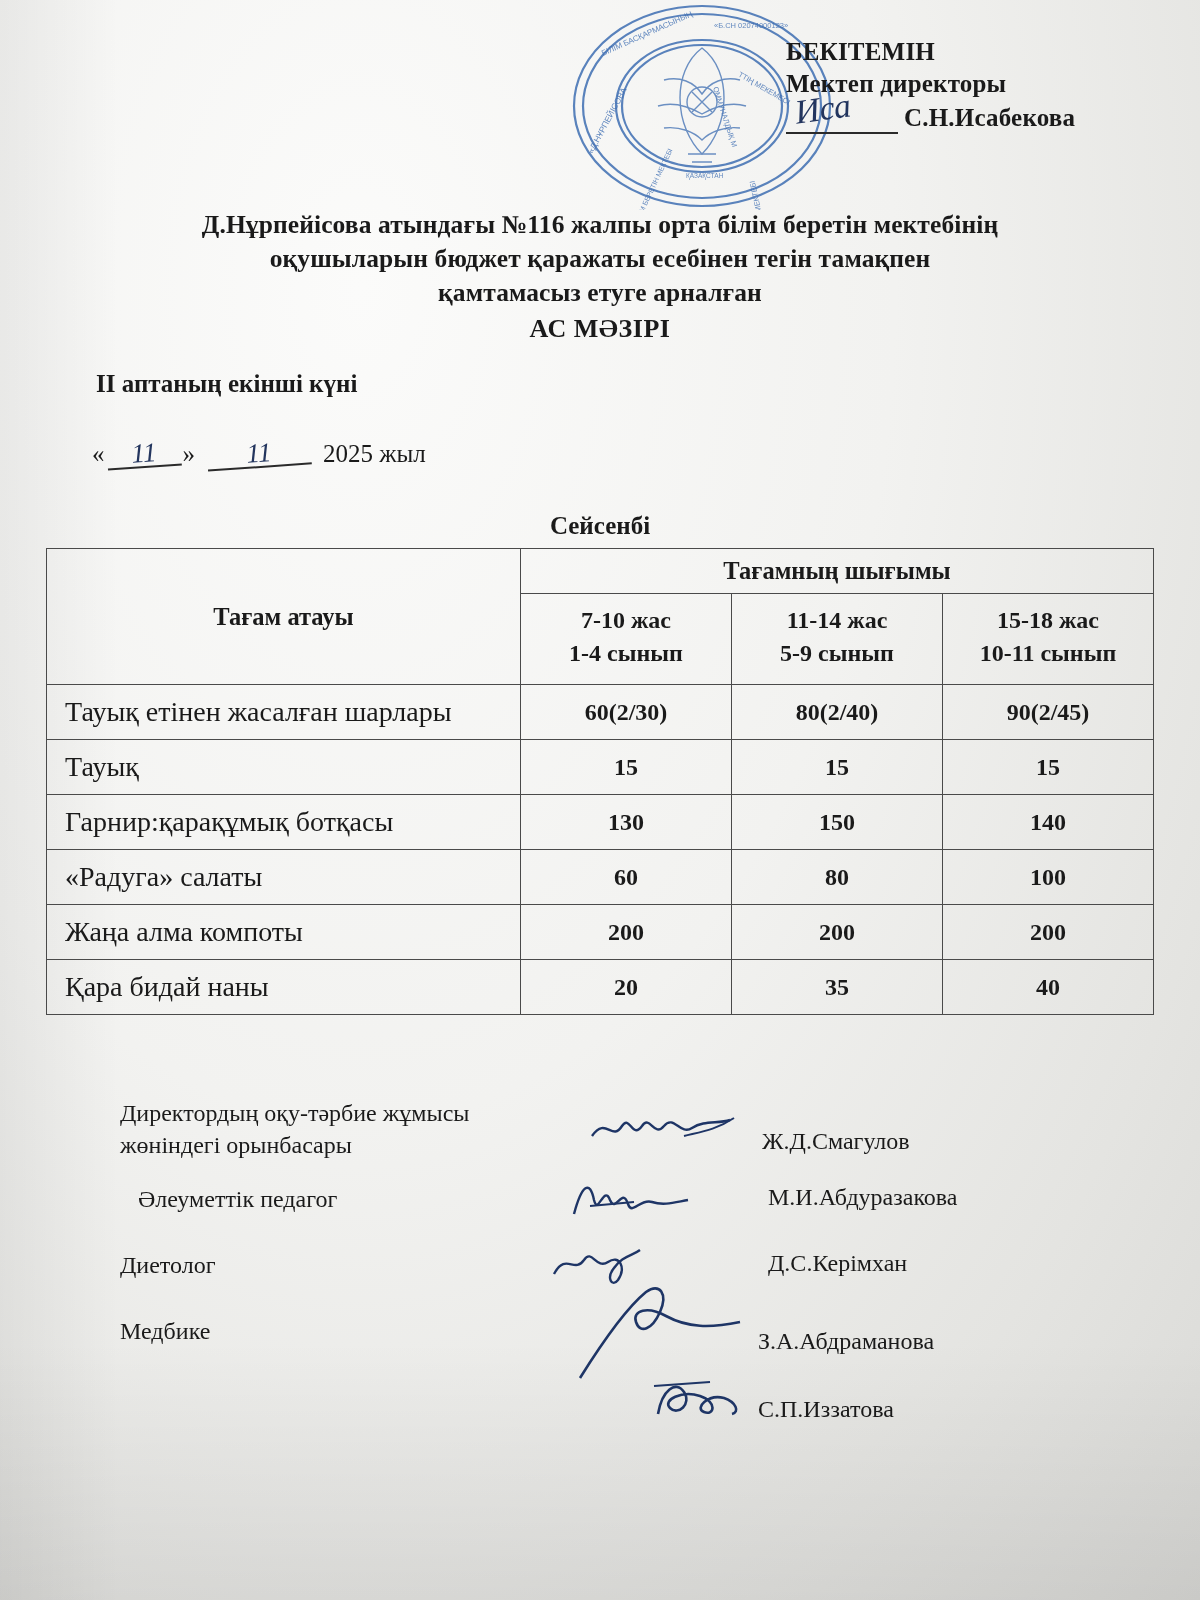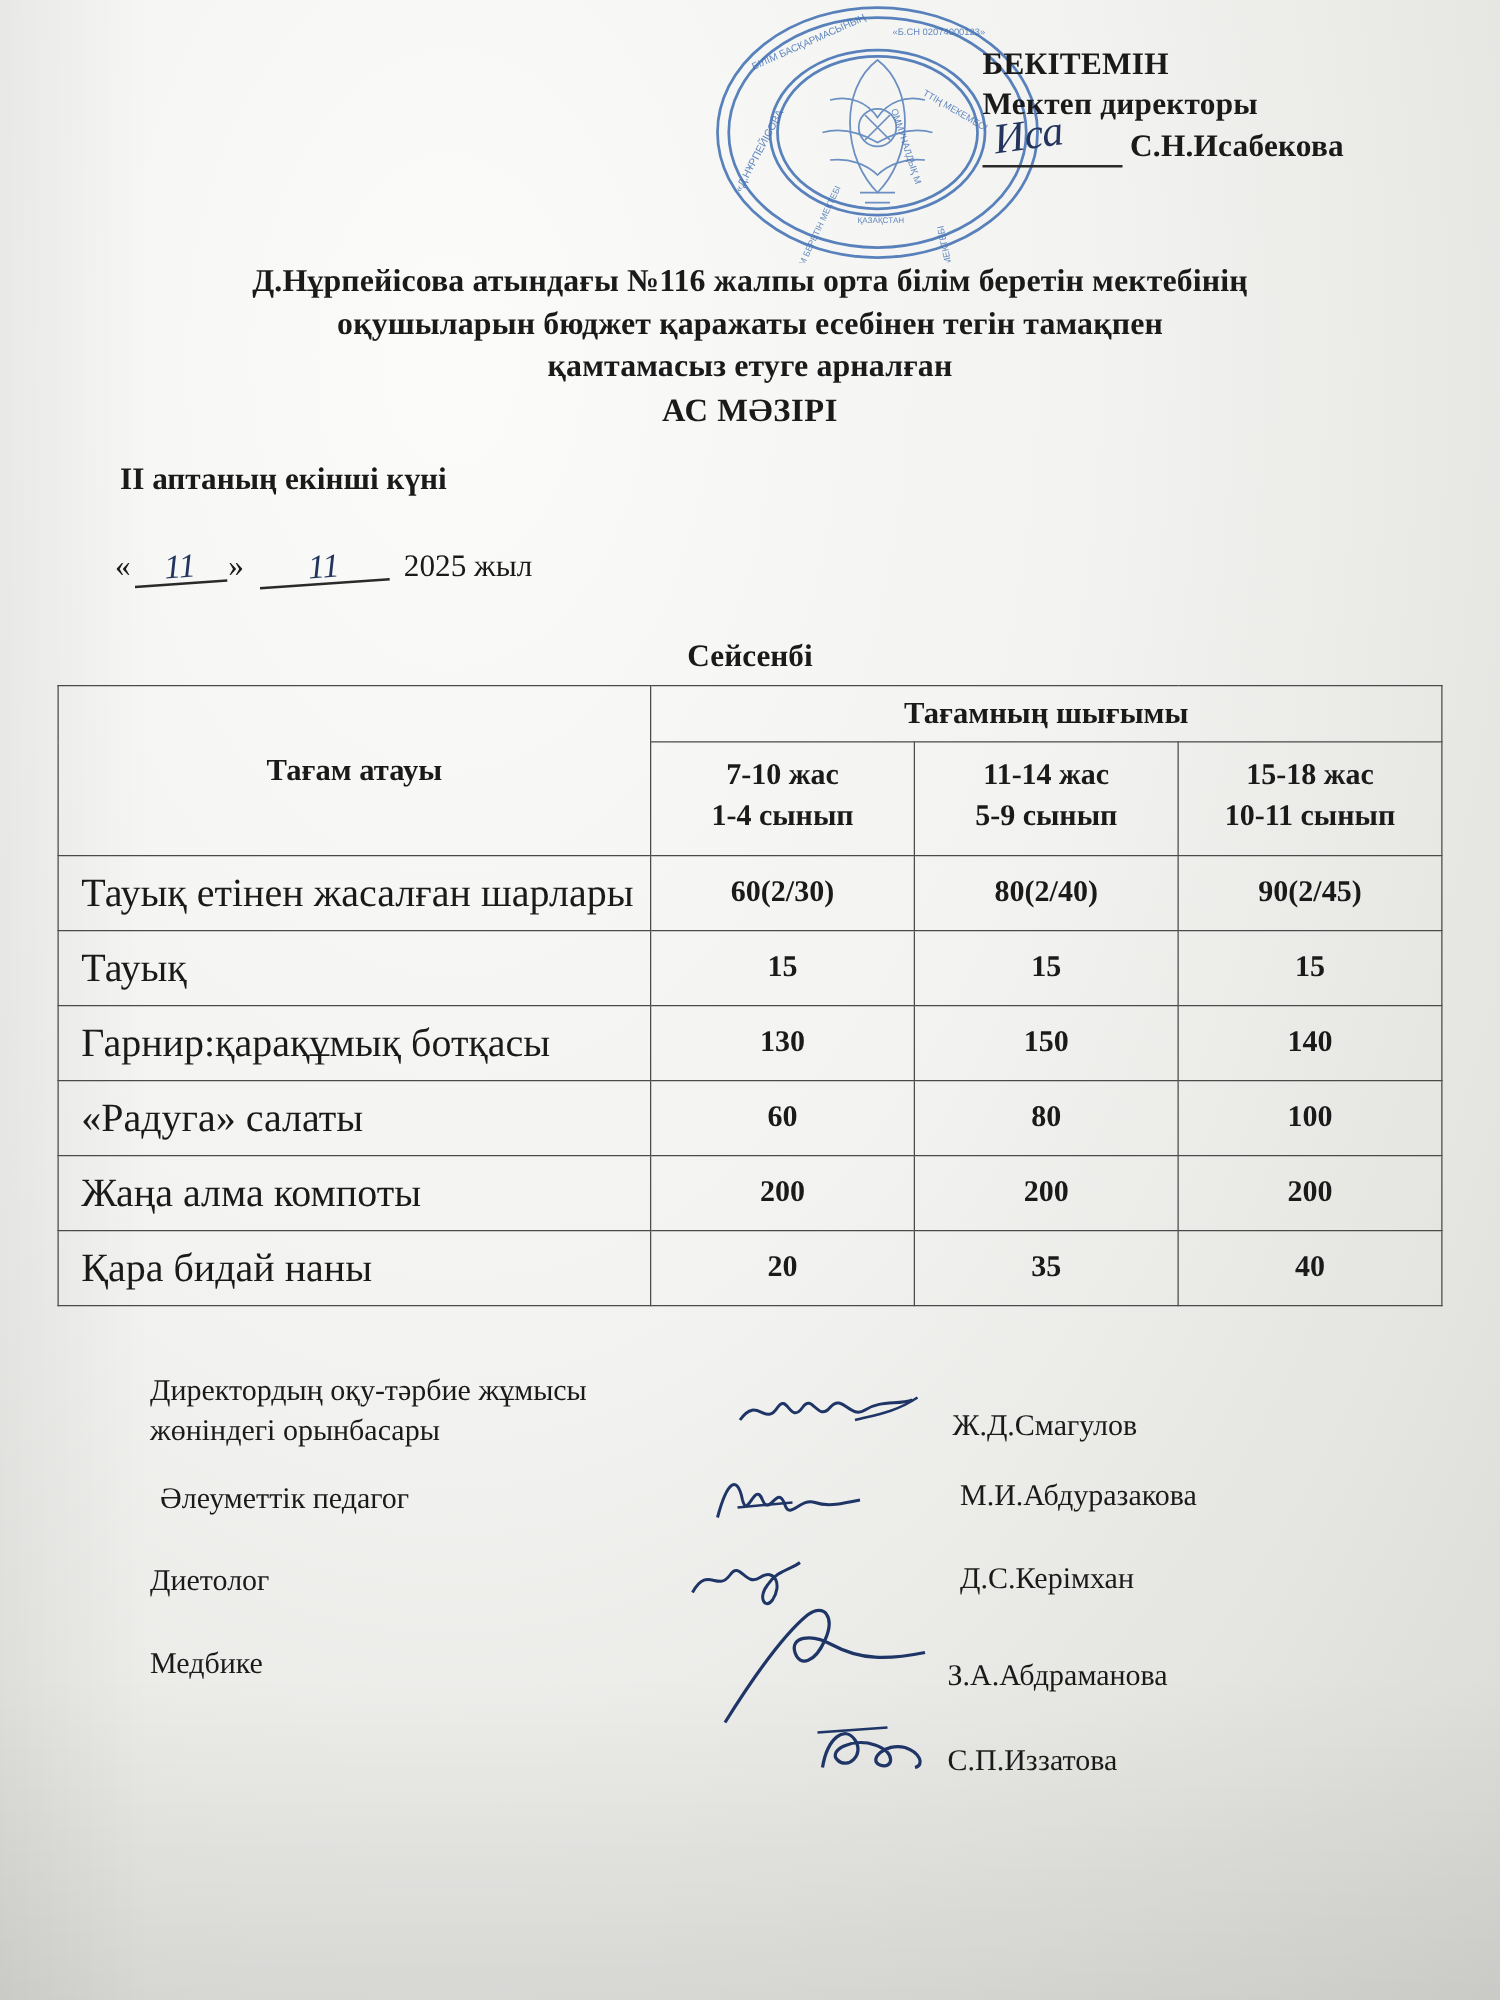--- a/index.html
+++ b/index.html
@@ -164,21 +164,21 @@
   table.menu .hdr-sub {
     font-weight: bold;
     text-align: center;
     font-size: 24px;
     line-height: 1.38;
     padding: 10px 4px 14px;
   }
   table.menu td.dish {
     text-align: left;
     padding: 11px 0 11px 18px;
-    font-size: 32px;
+    font-size: 28px;
   }
   table.menu td.num {
     text-align: center;
     font-size: 24px;
     padding: 11px 0;
     font-weight: bold;
   }
   .col-dish { width: 474px; }
   .col-age  { width: 211px; }
 
@@ -353,21 +353,21 @@
         <div>жөніндегі орынбасары</div>
       </div>
       <svg class="sig-mark" style="left:588px; top:8px;" width="160" height="44">
         <path d="M4 30 C18 10 24 36 34 20 C42 8 44 34 54 20 C62 8 66 32 76 20 C86 8 92 30 104 22 C116 14 130 18 142 14" stroke="#1e3566" fill="none" stroke-width="2.4"></path>
         <path d="M96 30 C112 26 128 24 146 12" stroke="#1e3566" fill="none" stroke-width="2"></path>
       </svg>
       <div class="sig-name" style="top:30px;">Ж.Д.Смагулов</div>
     </div>
 
     <div class="sig-row">
-      <div class="sig-role" style="left:128px;">Әлеуметтік педагог</div>
+      <div class="sig-role" style="left:138px;">Әлеуметтік педагог</div>
       <svg class="sig-mark" style="left:560px; top:-14px;" width="160" height="60">
         <path d="M14 44 C22 14 30 10 34 30 C38 46 44 14 50 30 C56 44 62 16 68 34 C72 46 80 28 92 32 C104 36 116 32 128 30" stroke="#1e3566" fill="none" stroke-width="2.4"></path>
         <path d="M30 36 L74 32" stroke="#1e3566" fill="none" stroke-width="2"></path>
       </svg>
       <div class="sig-name" style="left:768px;">М.И.Абдуразакова</div>
     </div>
 
     <div class="sig-row">
       <div class="sig-role">Диетолог</div>
       <svg class="sig-mark" style="left:540px; top:-16px;" width="150" height="60">

